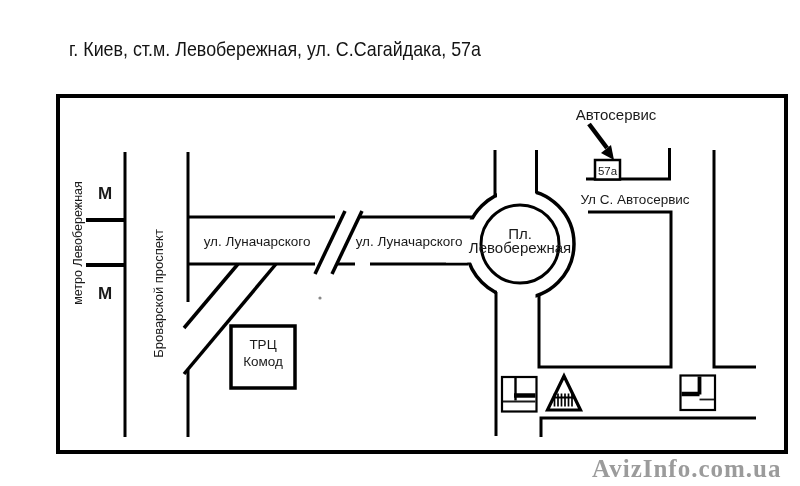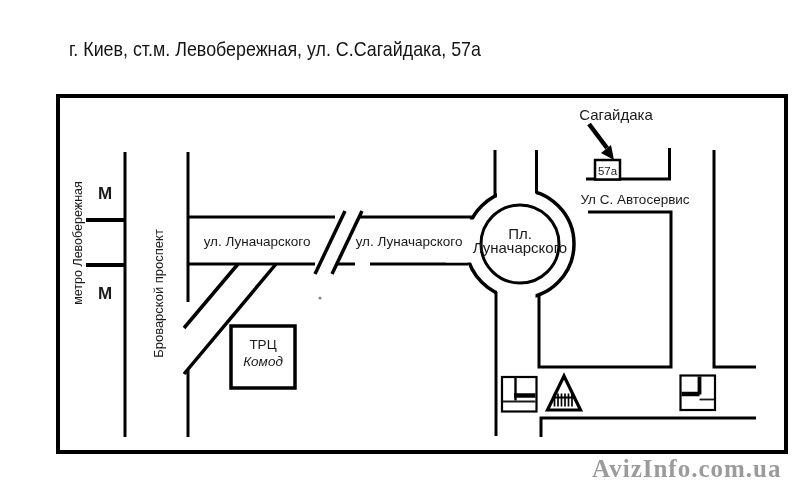--- a/index.html
+++ b/index.html
@@ -138,37 +138,37 @@
   <div class="anchor small-map-text" style="left:209px;top:241px;">
     <span>ул. Луначарского</span>
   </div>
   <div class="anchor small-map-text" style="left:361px;top:241px;">
     <span>ул. Луначарского</span>
   </div>
 
   <div class="anchor" style="left:472px;top:241px;">
     <div class="centered-2line">
       <span style="display:block;">Пл.</span>
-      <span style="display:block;">Луначарского</span>
+      <span style="display:block;">Левобережная</span>
     </div>
   </div>
 
   <div class="anchor small-map-text" style="left:587px;top:199px;">
     <span>Ул С. Автосервис</span>
   </div>
 
   <div class="anchor autoservice" style="left:568px;top:114px;">
-    <span>Сагайдака</span>
+    <span>Автосервис</span>
   </div>
   <div class="anchor num57" style="left:559.5px;top:171px;">
     <span>57а</span>
   </div>
 
   <div class="anchor" style="left:215px;top:353px;">
     <div class="trc-2line">
       <span style="display:block;">ТРЦ</span>
-      <span style="display:block;font-style:italic;">Комод</span>
+      <span style="display:block;">Комод</span>
     </div>
   </div>
 
   <div class="label watermark">AvizInfo.com.ua</div>
 
 </div>
 
 </body></html>

